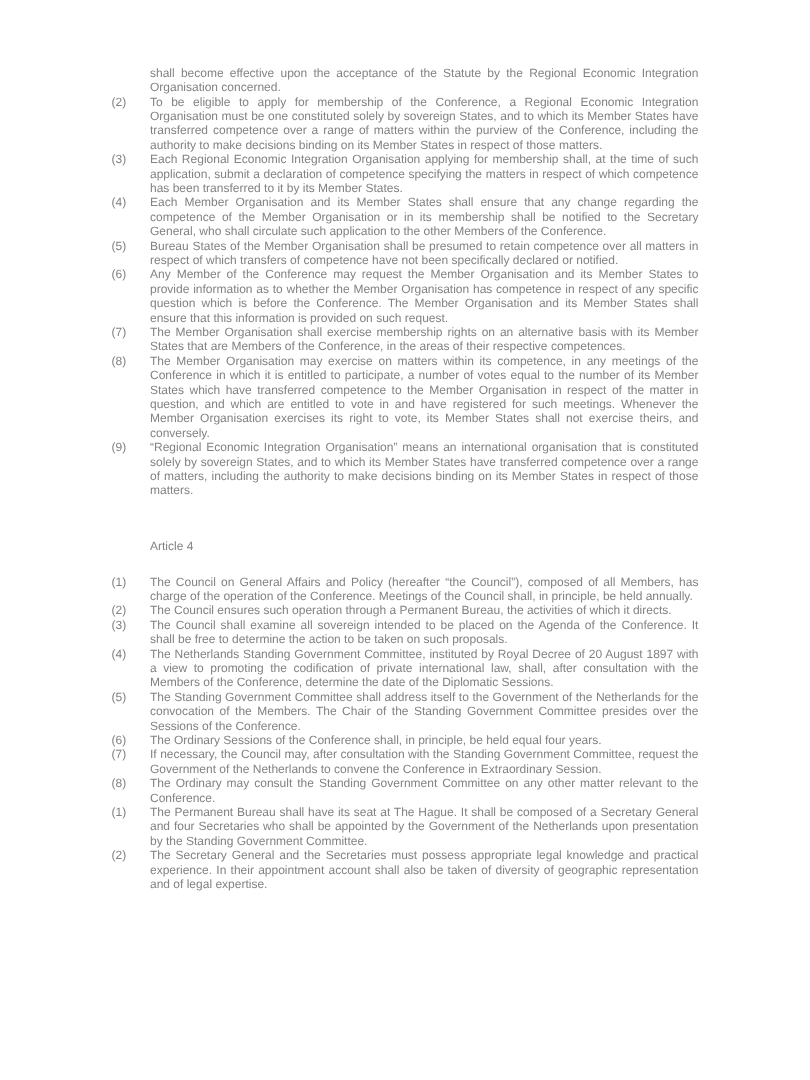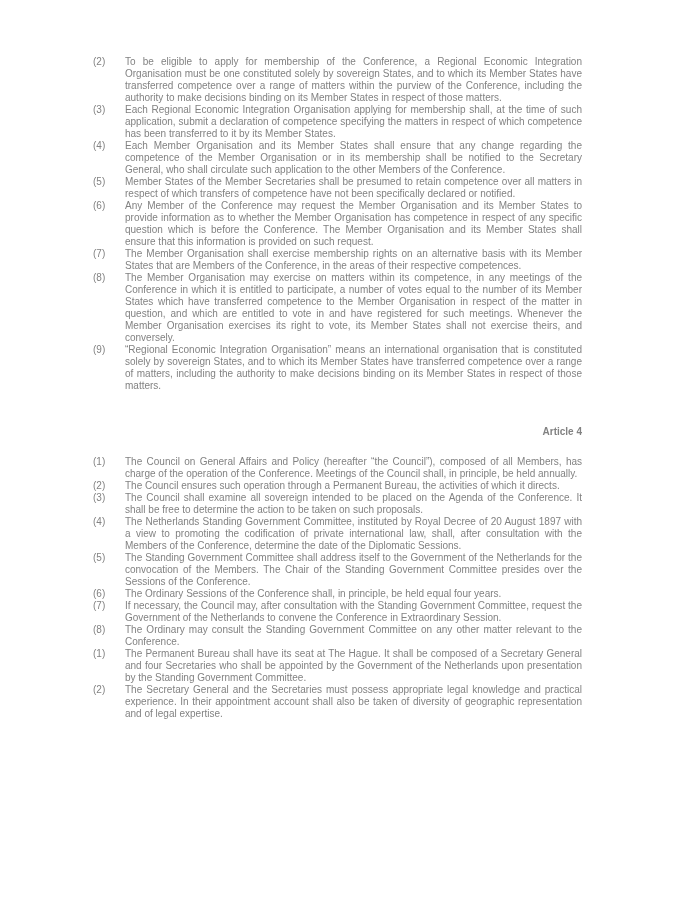--- a/index.html
+++ b/index.html
@@ -26,44 +26,47 @@
   .para-num {
     flex: 0 0 32px;
     text-align: left;
   }
   .para-text {
     flex: 1;
     text-align: justify;
   }
   .article-heading {
     margin: 34px 0 18px 32px;
-    text-align: right;
-    font-weight: bold;
+    text-align: left;
   }
 </style>
 </head>
 <body>
 
 <div class="page">
   <div class="doc-content" id="doc-content">
+      <div class="para">
+        <span class="para-num"></span>
+        <span class="para-text">shall become effective upon the acceptance of the Statute by the Regional Economic Integration Organisation concerned.</span>
+      </div>
       <div class="para">
         <span class="para-num">(2)</span>
         <span class="para-text">To be eligible to apply for membership of the Conference, a Regional Economic Integration Organisation must be one constituted solely by sovereign States, and to which its Member States have transferred competence over a range of matters within the purview of the Conference, including the authority to make decisions binding on its Member States in respect of those matters.</span>
       </div>
       <div class="para">
         <span class="para-num">(3)</span>
         <span class="para-text">Each Regional Economic Integration Organisation applying for membership shall, at the time of such application, submit a declaration of competence specifying the matters in respect of which competence has been transferred to it by its Member States.</span>
       </div>
       <div class="para">
         <span class="para-num">(4)</span>
         <span class="para-text">Each Member Organisation and its Member States shall ensure that any change regarding the competence of the Member Organisation or in its membership shall be notified to the Secretary General, who shall circulate such application to the other Members of the Conference.</span>
       </div>
       <div class="para">
         <span class="para-num">(5)</span>
-        <span class="para-text">Member States of the Member Secretaries shall be presumed to retain competence over all matters in respect of which transfers of competence have not been specifically declared or notified.</span>
+        <span class="para-text">Bureau States of the Member Organisation shall be presumed to retain competence over all matters in respect of which transfers of competence have not been specifically declared or notified.</span>
       </div>
       <div class="para">
         <span class="para-num">(6)</span>
         <span class="para-text">Any Member of the Conference may request the Member Organisation and its Member States to provide information as to whether the Member Organisation has competence in respect of any specific question which is before the Conference. The Member Organisation and its Member States shall ensure that this information is provided on such request.</span>
       </div>
       <div class="para">
         <span class="para-num">(7)</span>
         <span class="para-text">The Member Organisation shall exercise membership rights on an alternative basis with its Member States that are Members of the Conference, in the areas of their respective competences.</span>
       </div>
       <div class="para">

